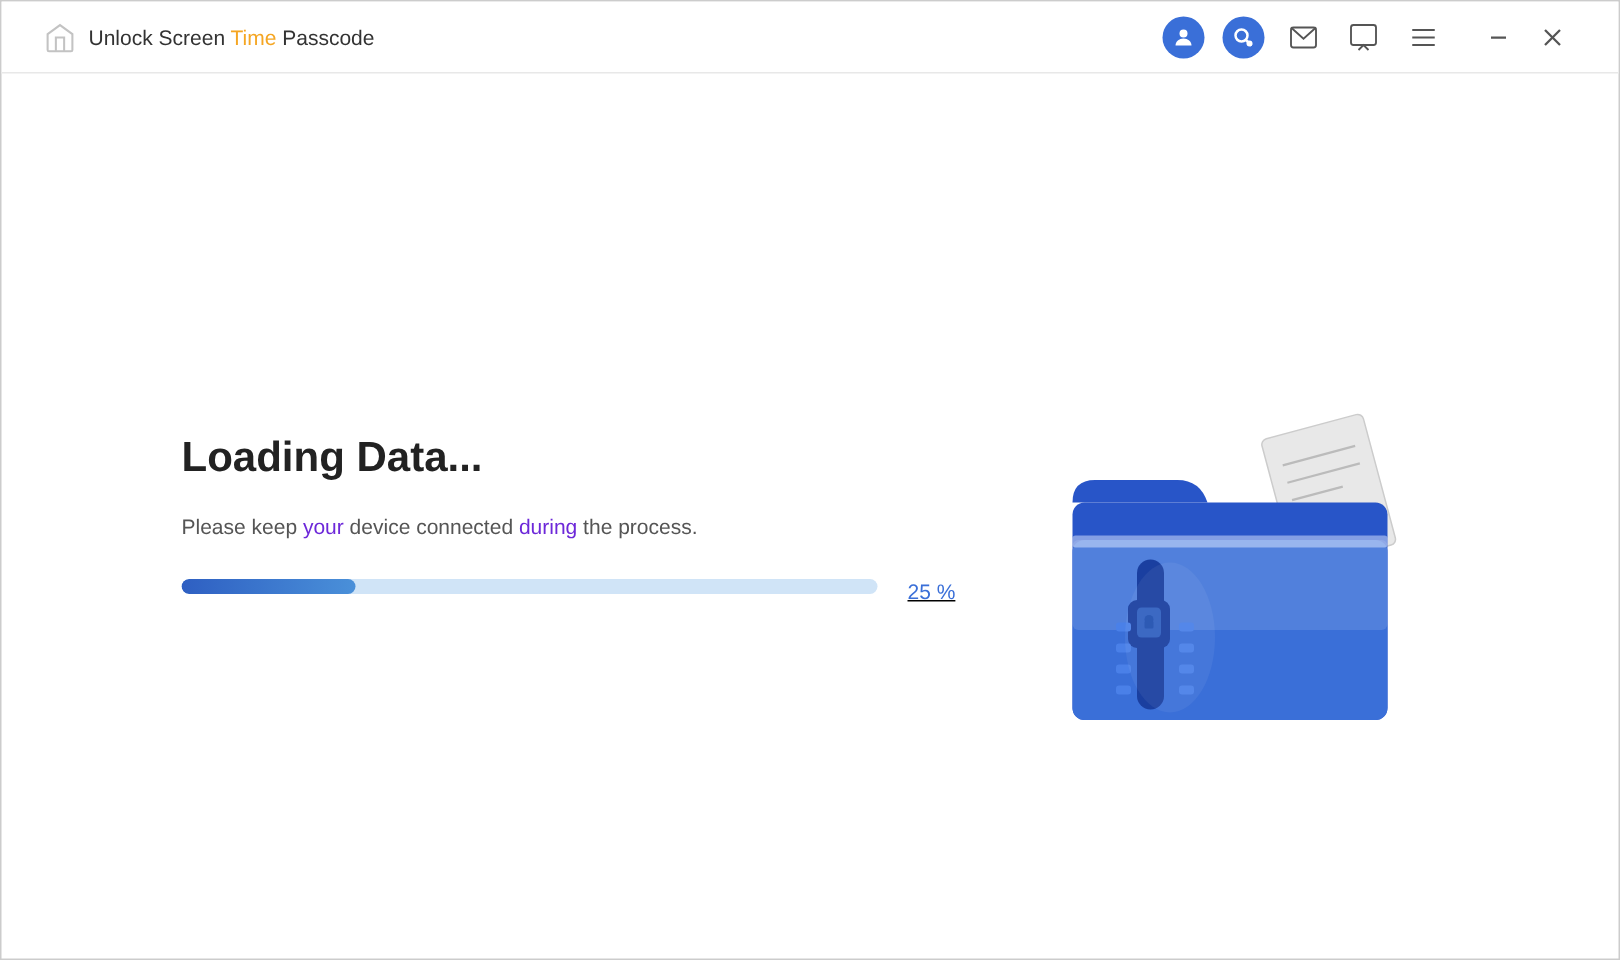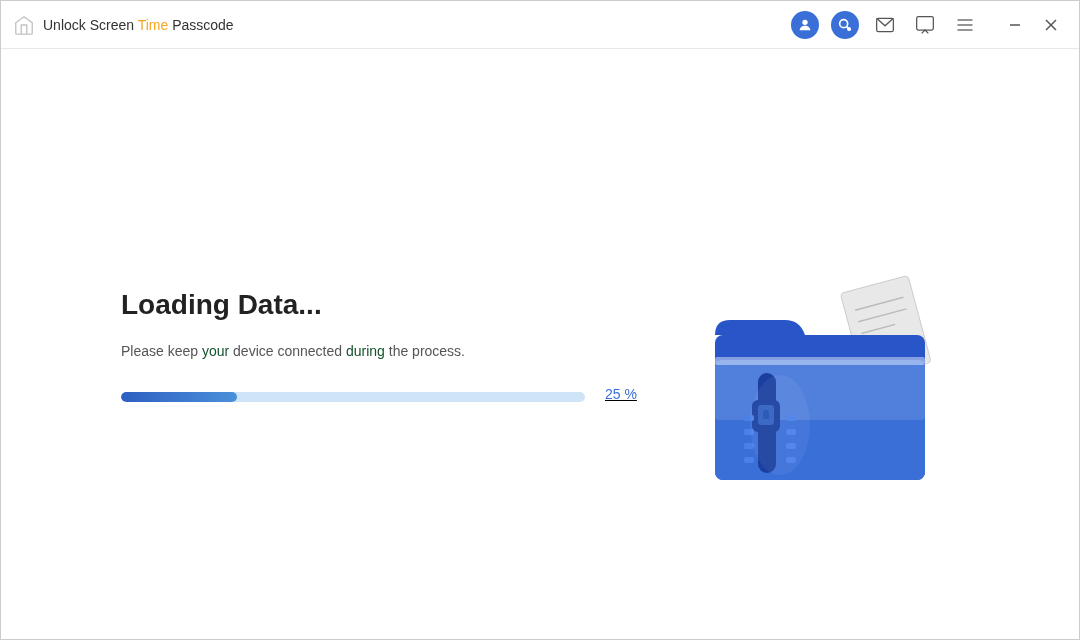--- a/index.html
+++ b/index.html
@@ -10,21 +10,21 @@
       height: 640px;
       overflow: hidden;
       border: 1px solid #ccc;
     }
 
     
     .title-bar {
       display: flex;
       align-items: center;
       height: 48px;
-      padding: 0 12px;
+      padding: 0 28px;
       background: #fff;
       border-bottom: 1px solid #e8e8e8;
       user-select: none;
     }
     .title-bar-left {
       display: flex;
       align-items: center;
       gap: 8px;
       flex: 1;
     }
@@ -108,25 +108,25 @@
       font-size: 28px;
       font-weight: 600;
       color: #222;
     }
 
     .subtitle {
       font-size: 14px;
       color: #555;
       line-height: 1.5;
     }
-    .subtitle .blue { color: #14532d; }
+    .subtitle .blue { color: #6d28d9; }
 
     .progress-container {
       display: flex;
-      align-items: flex-end;
+      align-items: flex-start;
       gap: 20px;
       margin-top: 4px;
       text-decoration: underline;
     }
     .progress-bar-track {
       flex: 1;
       height: 10px;
       background: #d0e4f7;
       border-radius: 5px;
       overflow: hidden;

